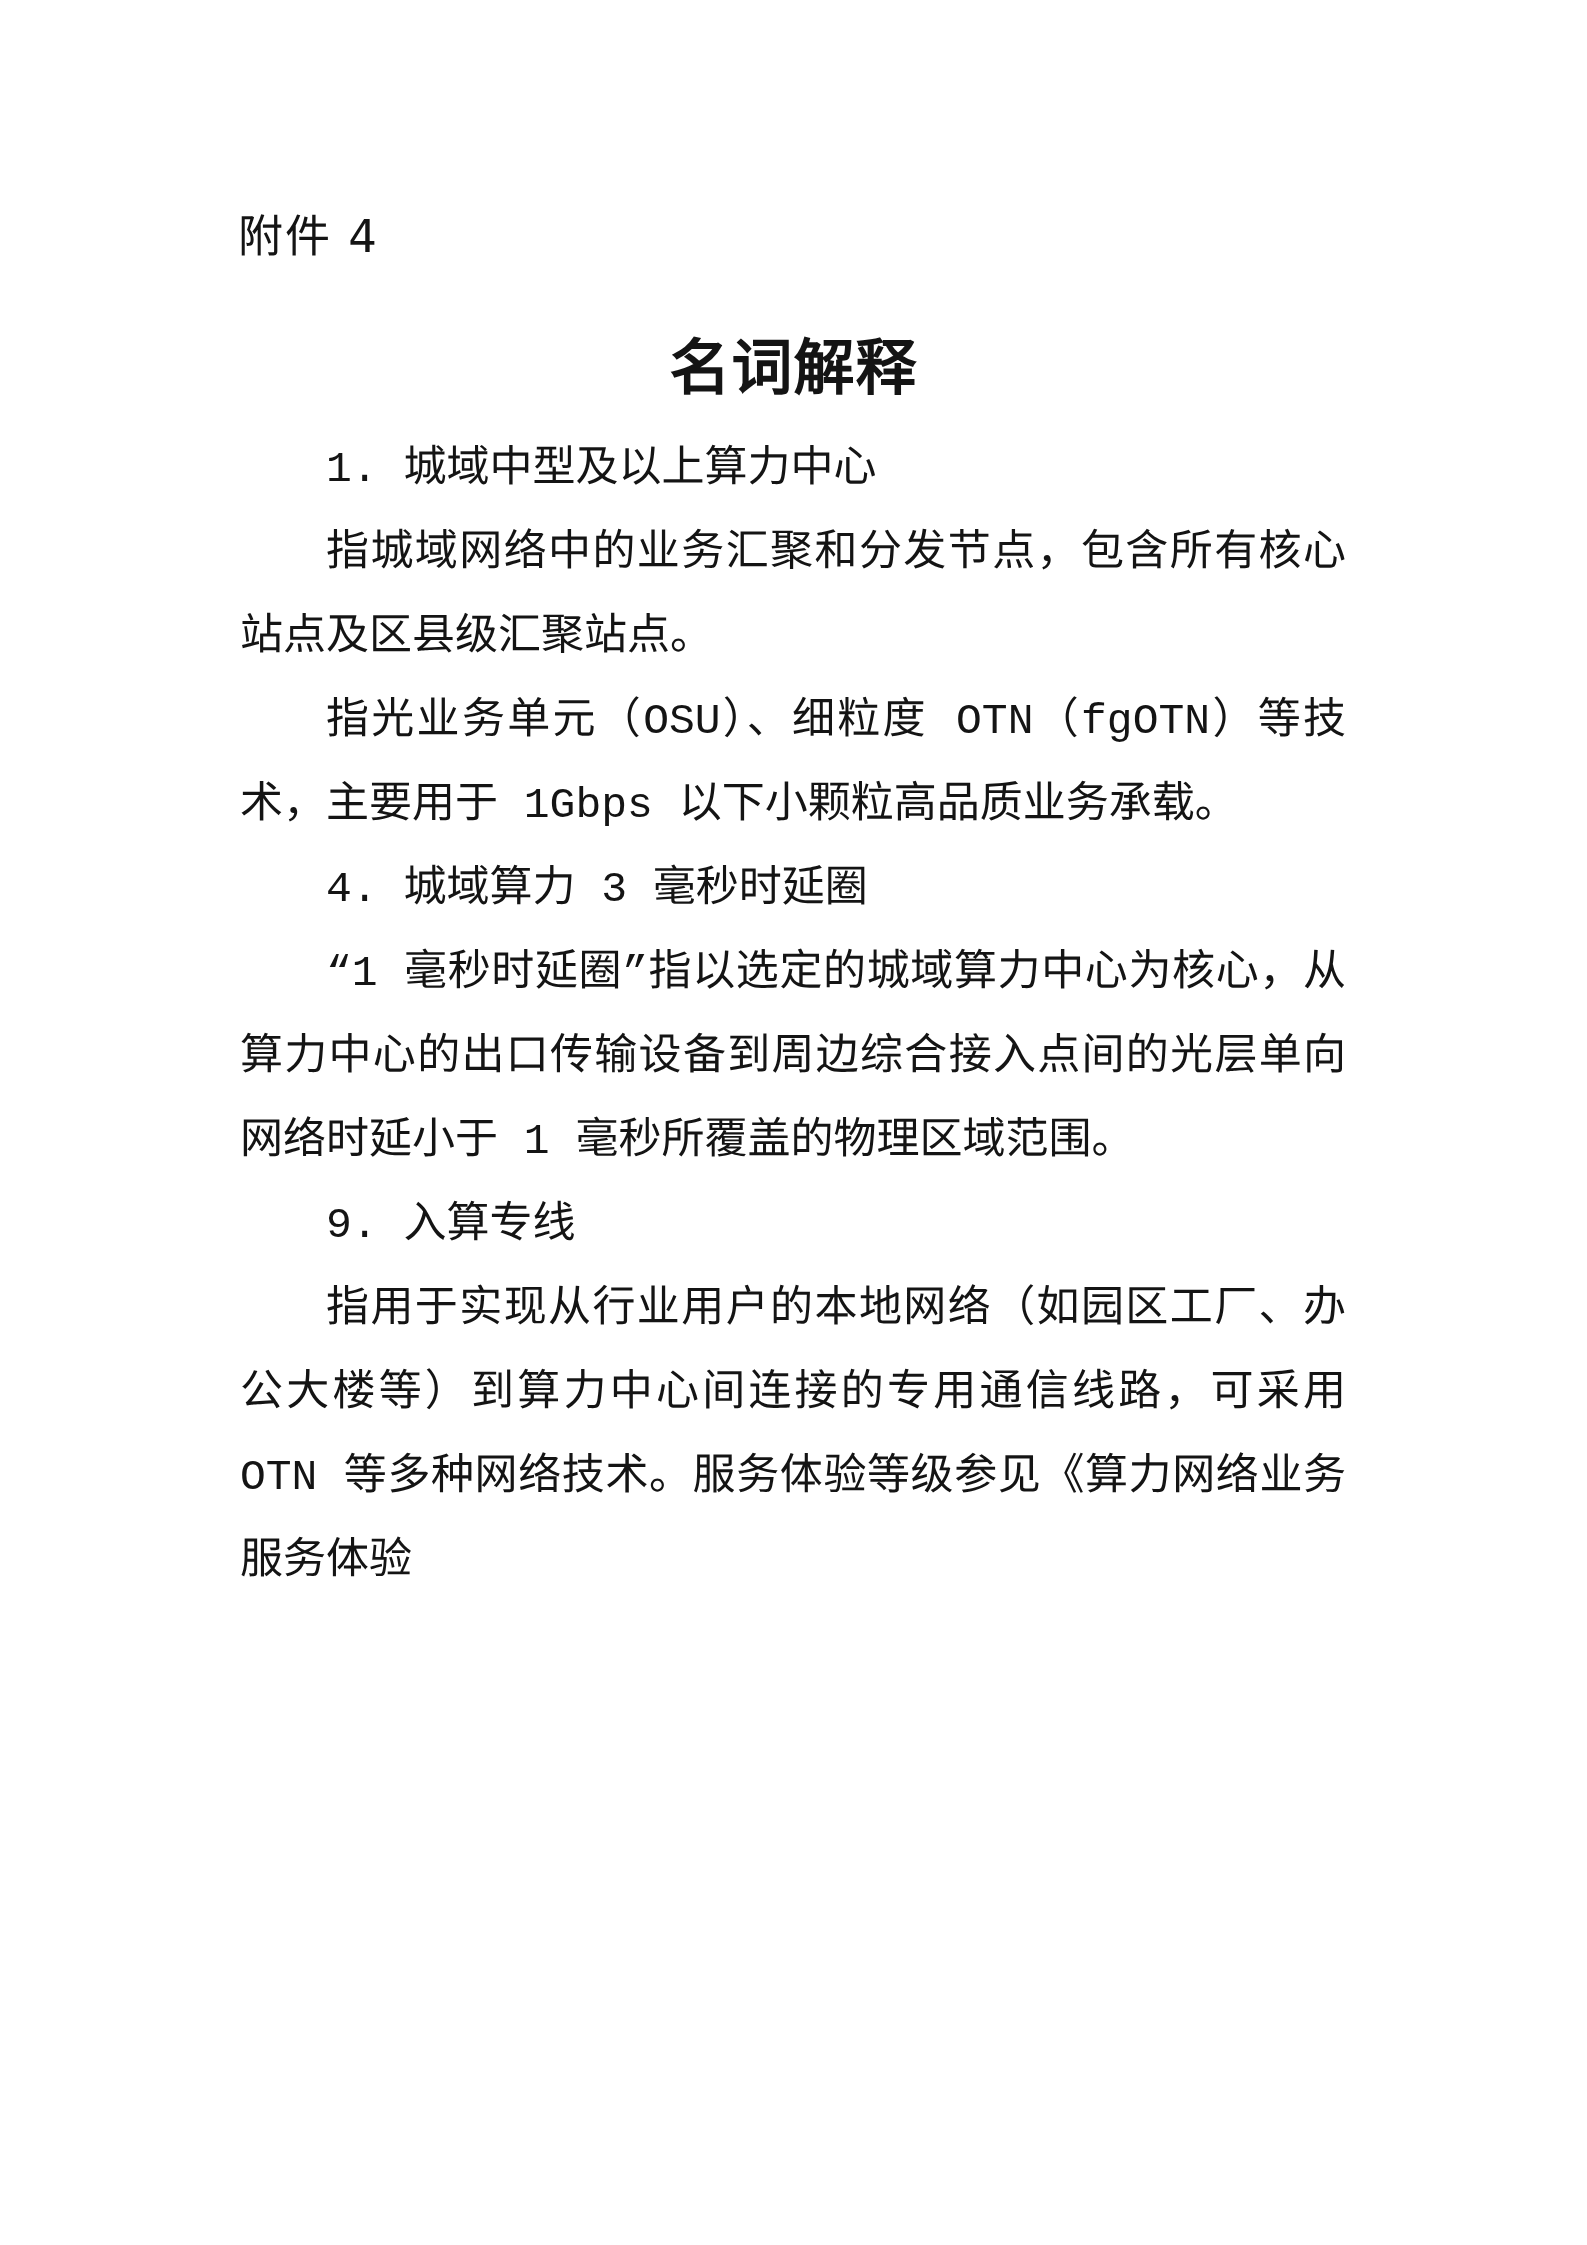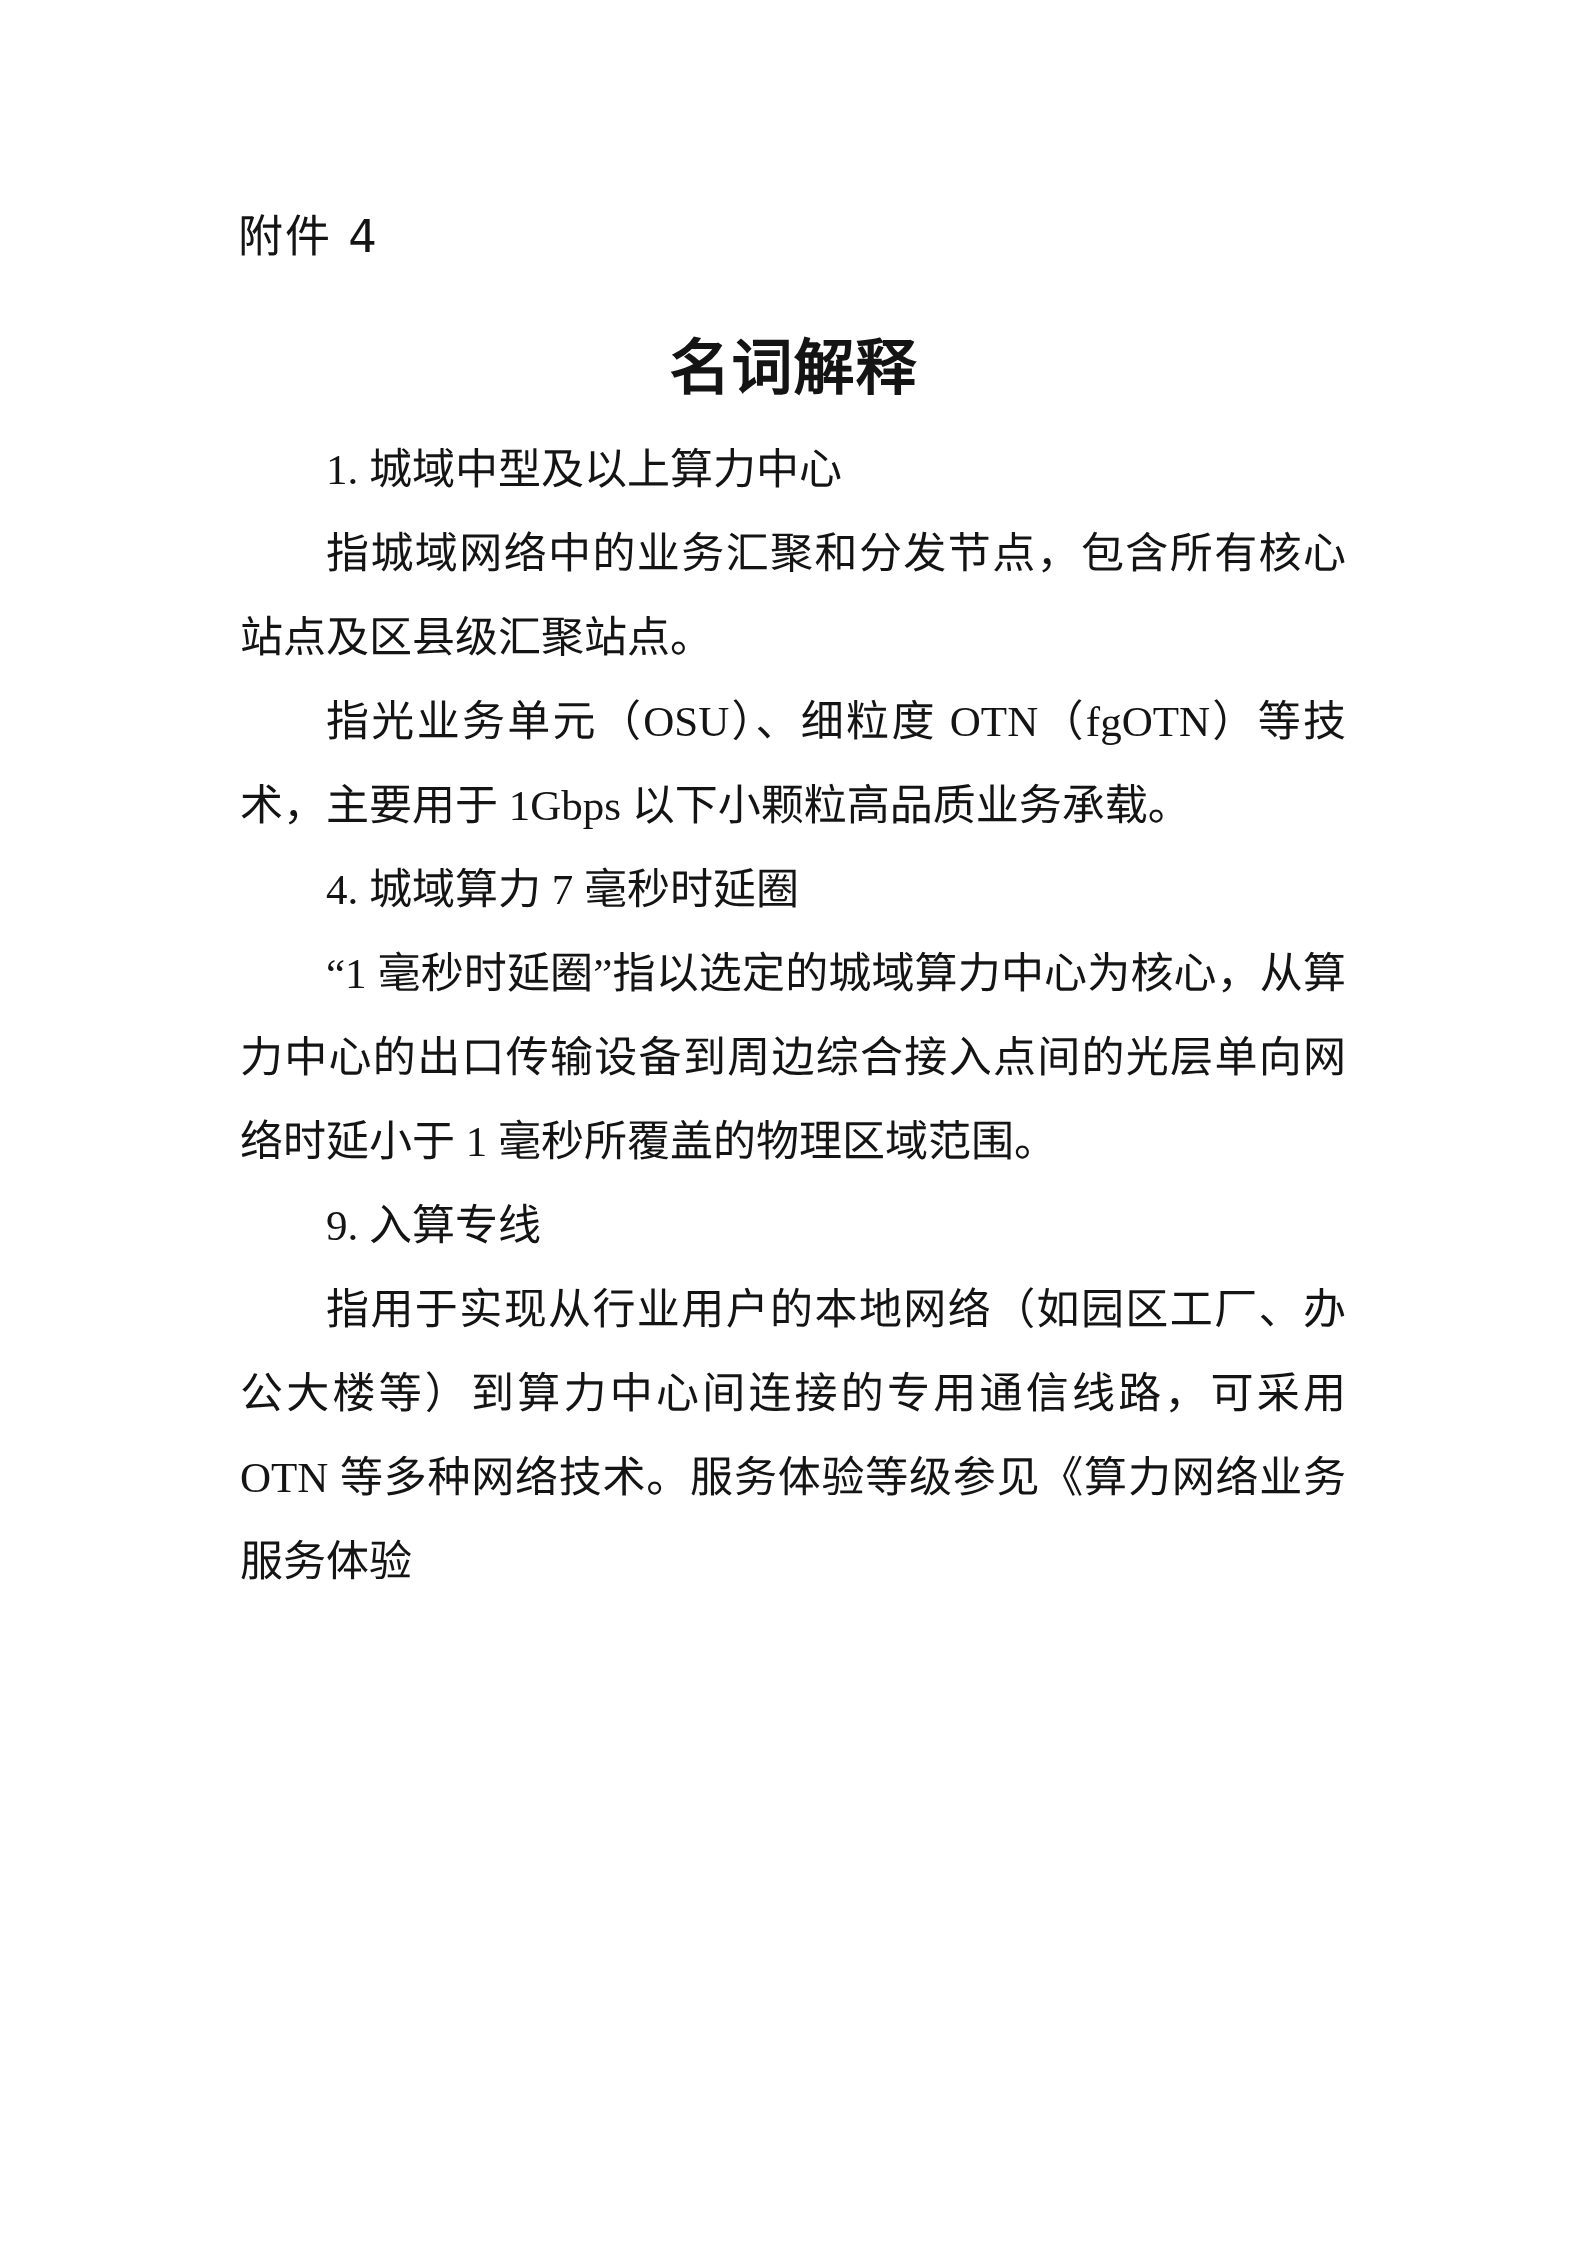--- a/index.html
+++ b/index.html
@@ -35,21 +35,21 @@
     font-family: "Liberation Serif", "DejaVu Serif", serif;
     font-weight: 700;
     font-size: 61px;
     letter-spacing: 1px;
   }
   .content {
     position: absolute;
     left: 240px;
     top: 428px;
     width: 1106px;
-    font-family: Liberation Serif, serif;
+    font-family: Liberation Mono, monospace;
     font-size: 43px;
     line-height: 84px;
     text-align: justify;
     text-justify: inter-ideograph;
   }
   .content .term-heading,
   .content .term-para {
     margin: 0;
     padding: 0;
     text-indent: 2em;
@@ -77,21 +77,21 @@
   <h1 class="doc-title">名词解释</h1>
 
   <div class="content">
 
     <div class="term-heading">1. 城域中型及以上算力中心</div>
 
     <p class="term-para">指城域网络中的业务汇聚和分发节点，包含所有核心站点及区县级汇聚站点。</p>
 
     <p class="term-para">指光业务单元（OSU）、细粒度 OTN（fgOTN）等技术，主要用于 1Gbps 以下小颗粒高品质业务承载。</p>
 
-    <div class="term-heading">4. 城域算力 7 毫秒时延圈</div>
+    <div class="term-heading">4. 城域算力 3 毫秒时延圈</div>
     <p class="term-para">“1 毫秒时延圈”指以选定的城域算力中心为核心，从算力中心的出口传输设备到周边综合接入点间的光层单向网络时延小于 1 毫秒所覆盖的物理区域范围。</p>
 
     <div class="term-heading">9. 入算专线</div>
     <p class="term-para">指用于实现从行业用户的本地网络（如园区工厂、办公大楼等）到算力中心间连接的专用通信线路，可采用 OTN 等多种网络技术。服务体验等级参见《算力网络业务服务体验</p>
 
   </div>
 
   <div class="page-number">8</div>
 
 </div>

